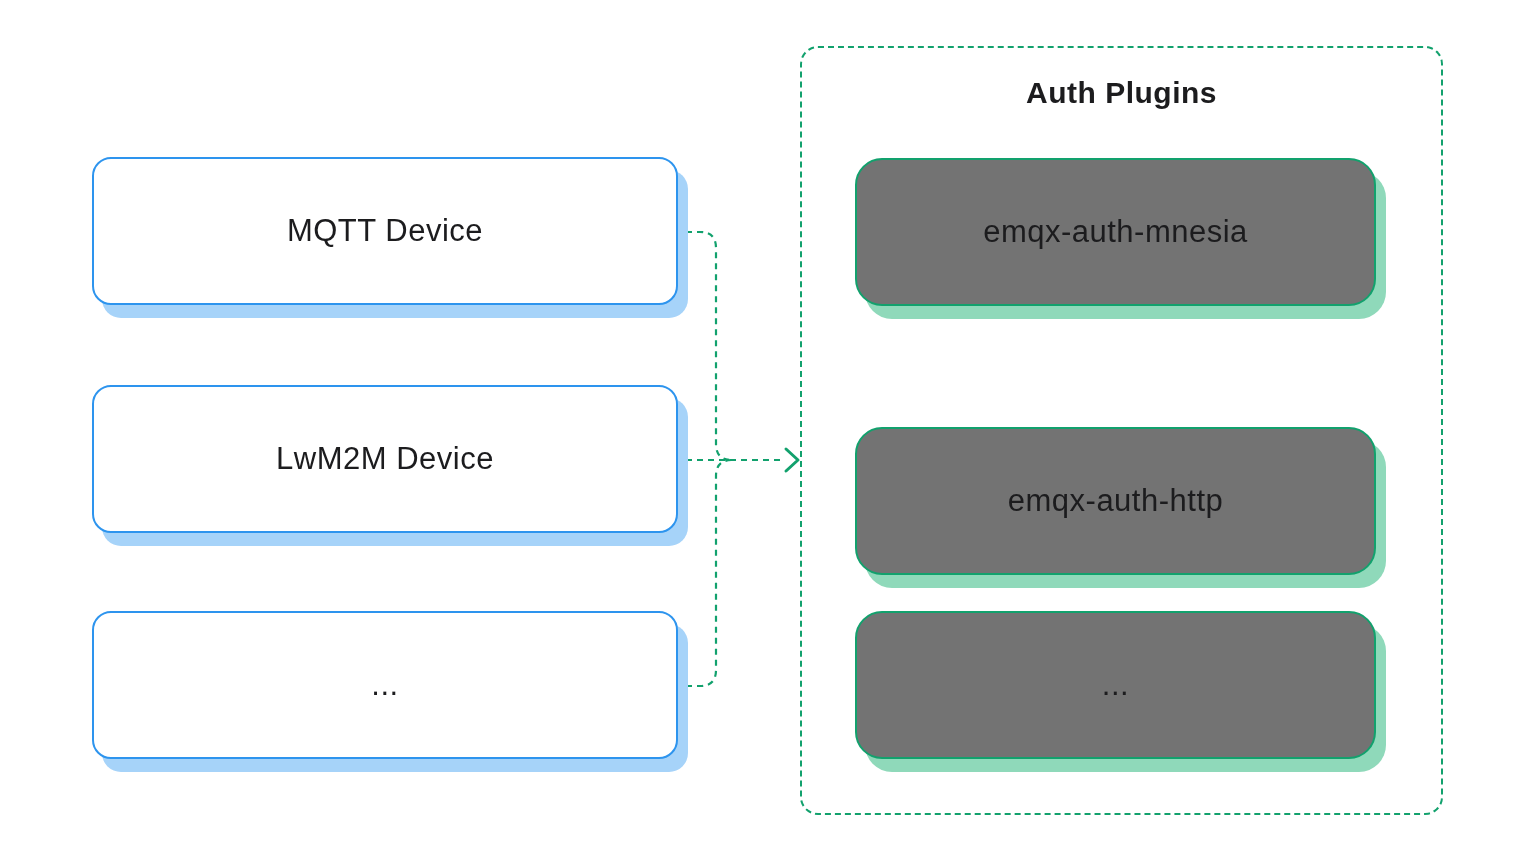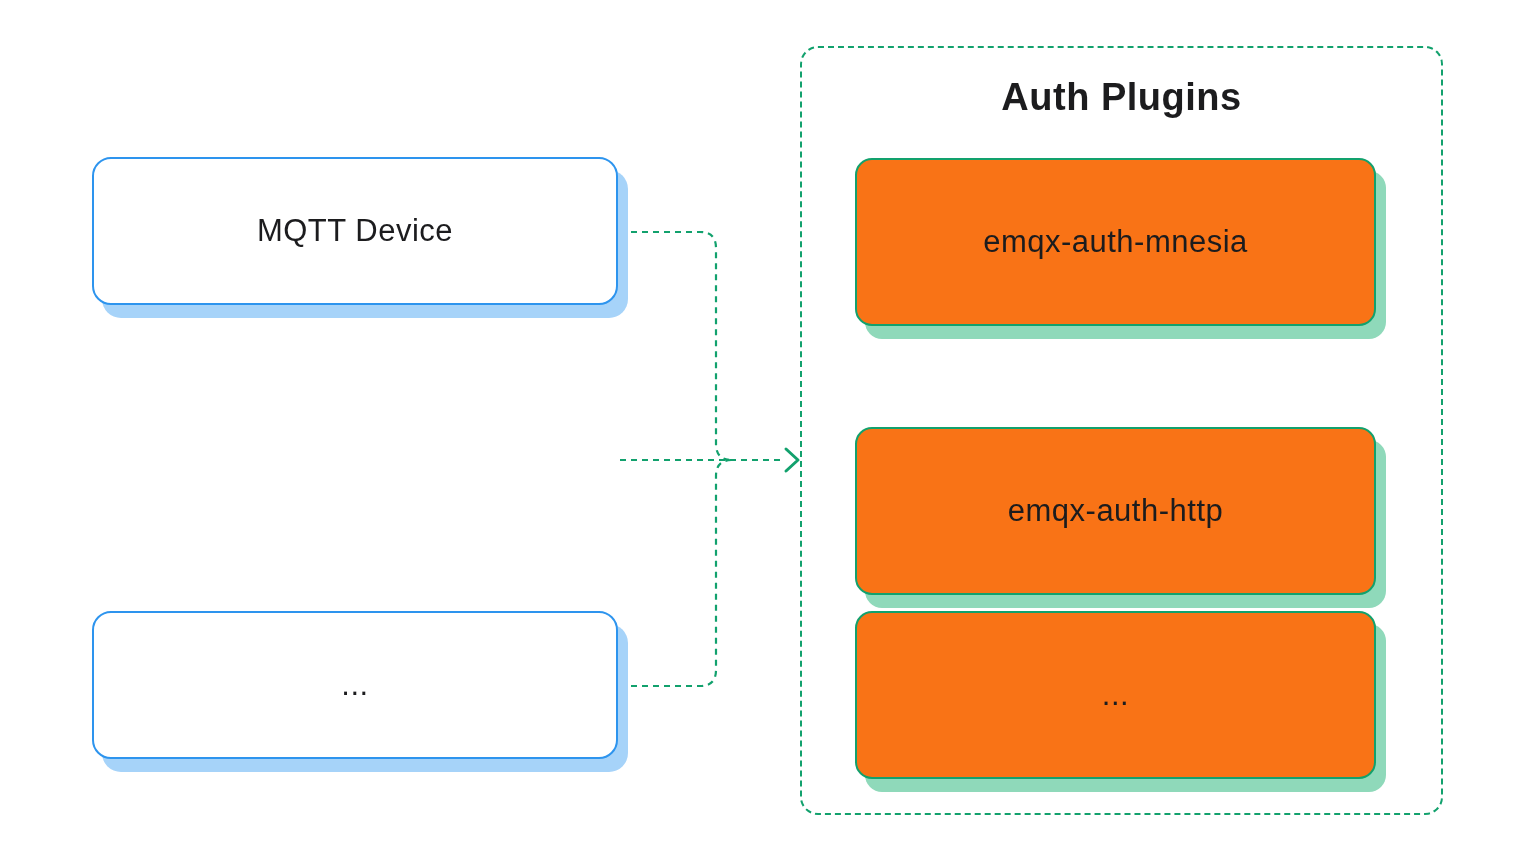--- a/index.html
+++ b/index.html
@@ -39,21 +39,21 @@
     fill: none;
     stroke: var(--green);
     stroke-width: 3;
     stroke-linecap: round;
     stroke-linejoin: round;
   }
   
   .device-box {
     position: absolute;
     left: 92px;
-    width: 526px;
+    width: 586px;
     height: 148px;
     background: #ffffff;
     border: 2px solid var(--blue-border);
     border-radius: 19px;
     box-shadow: 10px 13px 0 var(--blue-shadow);
     display: flex;
     align-items: center;
     justify-content: center;
   }
   .device-box.row1 { top: 157px; }
@@ -74,33 +74,33 @@
     height: 769px;
     border: 2px dashed var(--green);
     border-radius: 18px;
   }
   .panel-title {
     position: absolute;
     top: 28px;
     left: 0;
     width: 100%;
     text-align: center;
-    font-size: 38px;
+    font-size: 30px;
     font-weight: 700;
     color: var(--text);
     letter-spacing: 0.5px;
   }
   .plugin-box {
     position: absolute;
     left: 53px;
     width: 521px;
-    height: 168px;
-    background: #f97316;
+    height: 148px;
+    background: #737373;
     border: 2px solid var(--green);
-    border-radius: 17px;
+    border-radius: 27px;
     box-shadow: 10px 13px 0 var(--green-shadow);
     display: flex;
     align-items: center;
     justify-content: center;
   }
   .plugin-box.row1 { top: 110px; }
   .plugin-box.row2 { top: 337px; margin-top: 42px; }
   .plugin-box.row3 { top: 563px; }
 </style>
 </head>
@@ -112,20 +112,23 @@
     <path class="connector" d="M 620 232 H 700 Q 716 232 716 248 V 444 Q 716 460 732 460"></path>
     <path class="connector" d="M 620 460 H 784"></path>
     <path class="connector" d="M 620 686 H 700 Q 716 686 716 670 V 476 Q 716 460 732 460"></path>
     <path class="arrowhead" d="M 786 449 L 798 460 L 786 471"></path>
   </svg>
 
   <div class="device-box row1">
     <span class="node-label">MQTT Device</span>
   </div>
 
+  <div class="device-box row2">
+    <span class="node-label">LwM2M Device</span>
+  </div>
 
   <div class="device-box row3">
     <span class="node-label">...</span>
   </div>
 
   <div class="auth-panel">
     <div class="panel-title">Auth Plugins</div>
 
     <div class="plugin-box row1">
       <span class="node-label">emqx-auth-mnesia</span>

